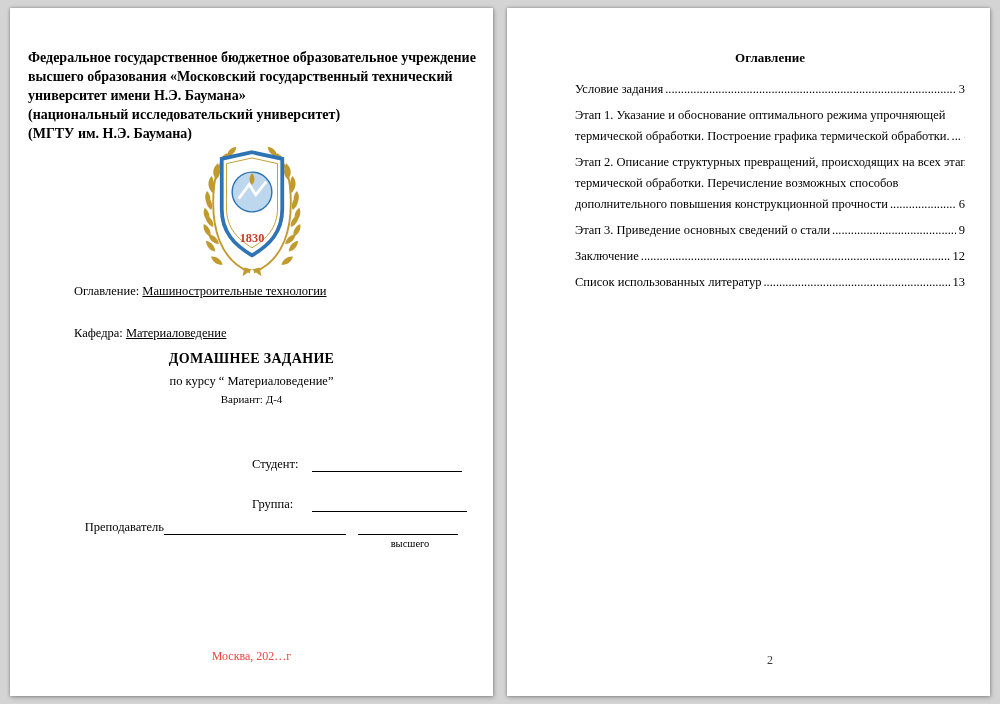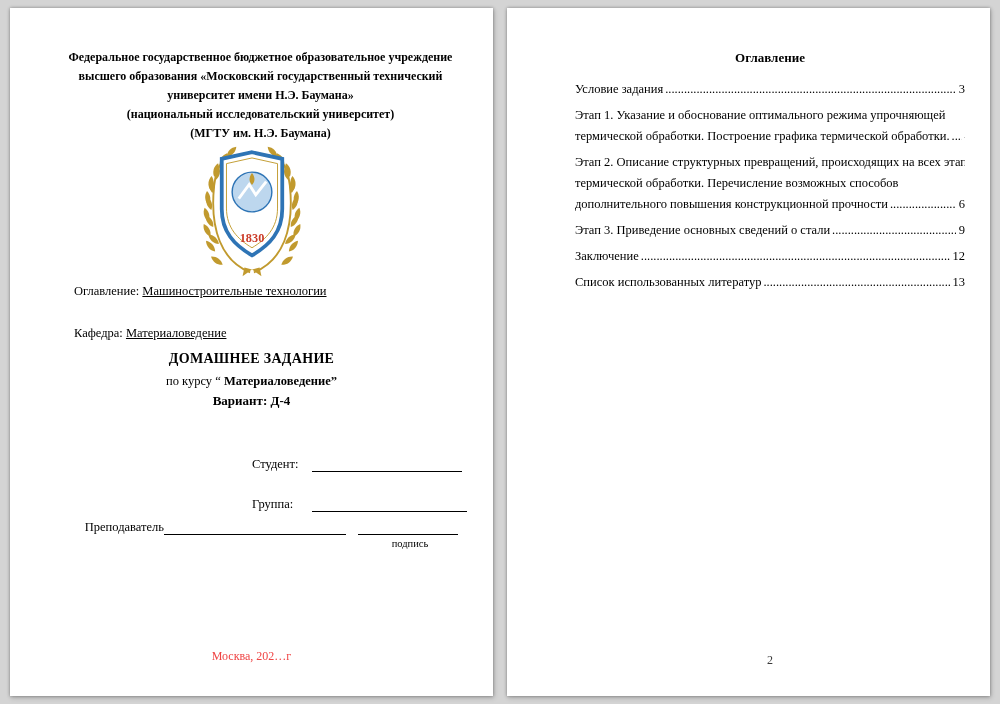--- a/index.html
+++ b/index.html
@@ -17,45 +17,45 @@
     width: 483px; height: 688px;
     background: #FFFFFF;
     box-shadow: 0 0 3px rgba(0,0,0,0.35), 1px 2px 5px rgba(0,0,0,0.18);
     overflow: hidden;
   }
   .page--left  { left: 10px; }
   .page--right { left: 507px; }
 
   
   .university-header {
-    position: absolute; top: 40px; left: 36px; right: 18px;
-    text-align: center; font-weight: bold;
-    font-size: 12px; line-height: 19px;
+    position: absolute; top: 40px; left: 18px; right: 18px;
+    font-weight: bold;
+    font-size: 14px; line-height: 19px;
   }
   .university-header div { white-space: nowrap; }
 
   .emblem-wrap { position: absolute; top: 131px; left: 0; width: 100%; text-align: center; }
 
   .info-row { position: absolute; left: 64px; font-size: 12.5px; }
   .info-row--faculty    { top: 276px; }
   .info-row--department { top: 318px; }
   .info-value { text-decoration: underline; }
 
   .assignment-title {
     position: absolute; top: 343px; left: 0; width: 100%;
     text-align: center; font-weight: bold; font-size: 14px; letter-spacing: 0.3px;
   }
   .course-line {
     position: absolute; top: 366px; left: 0; width: 100%;
     text-align: center; font-size: 12.5px;
   }
-  .course-name { font-weight: bold; }
+  .course-name { font-weight: normal; }
   .variant-line {
     position: absolute; top: 385px; left: 0; width: 100%;
-    text-align: center; font-size: 13px; font-weight: bold;
+    text-align: center; font-size: 11px; font-weight: normal;
   }
 
   .student-block { position: absolute; top: 448px; left: 242px; font-size: 12.5px; }
   .sign-row { display: flex; align-items: flex-end; margin-bottom: 24px; }
   .sign-label { display: inline-block; width: 60px; }
   .blank { display: inline-block; border-bottom: 1px solid #000; height: 15px; }
   .blank--student { width: 150px; }
   .blank--group   { width: 155px; }
 
   .teacher-block { position: absolute; top: 511px; left: 58px; font-size: 12.5px; width: 400px; }
@@ -180,21 +180,21 @@
         <span class="blank blank--group"></span>
       </div>
     </div>
 
     <div class="teacher-block">
       <div class="teacher-row">
         <span class="teacher-label">Преподаватель</span>
         <span class="blank blank--t1"></span>
         <span class="blank blank--t2"></span>
       </div>
-      <div class="signature-caption">подпись</div>
+      <div class="signature-caption">высшего</div>
     </div>
 
     <div class="moscow-footer">Москва, 202…г</div>
   </div>
 
   <div class="page page--right">
     <div class="toc-column">
       <div class="toc-title">Оглавление</div>
 
       <div class="toc-entry">

